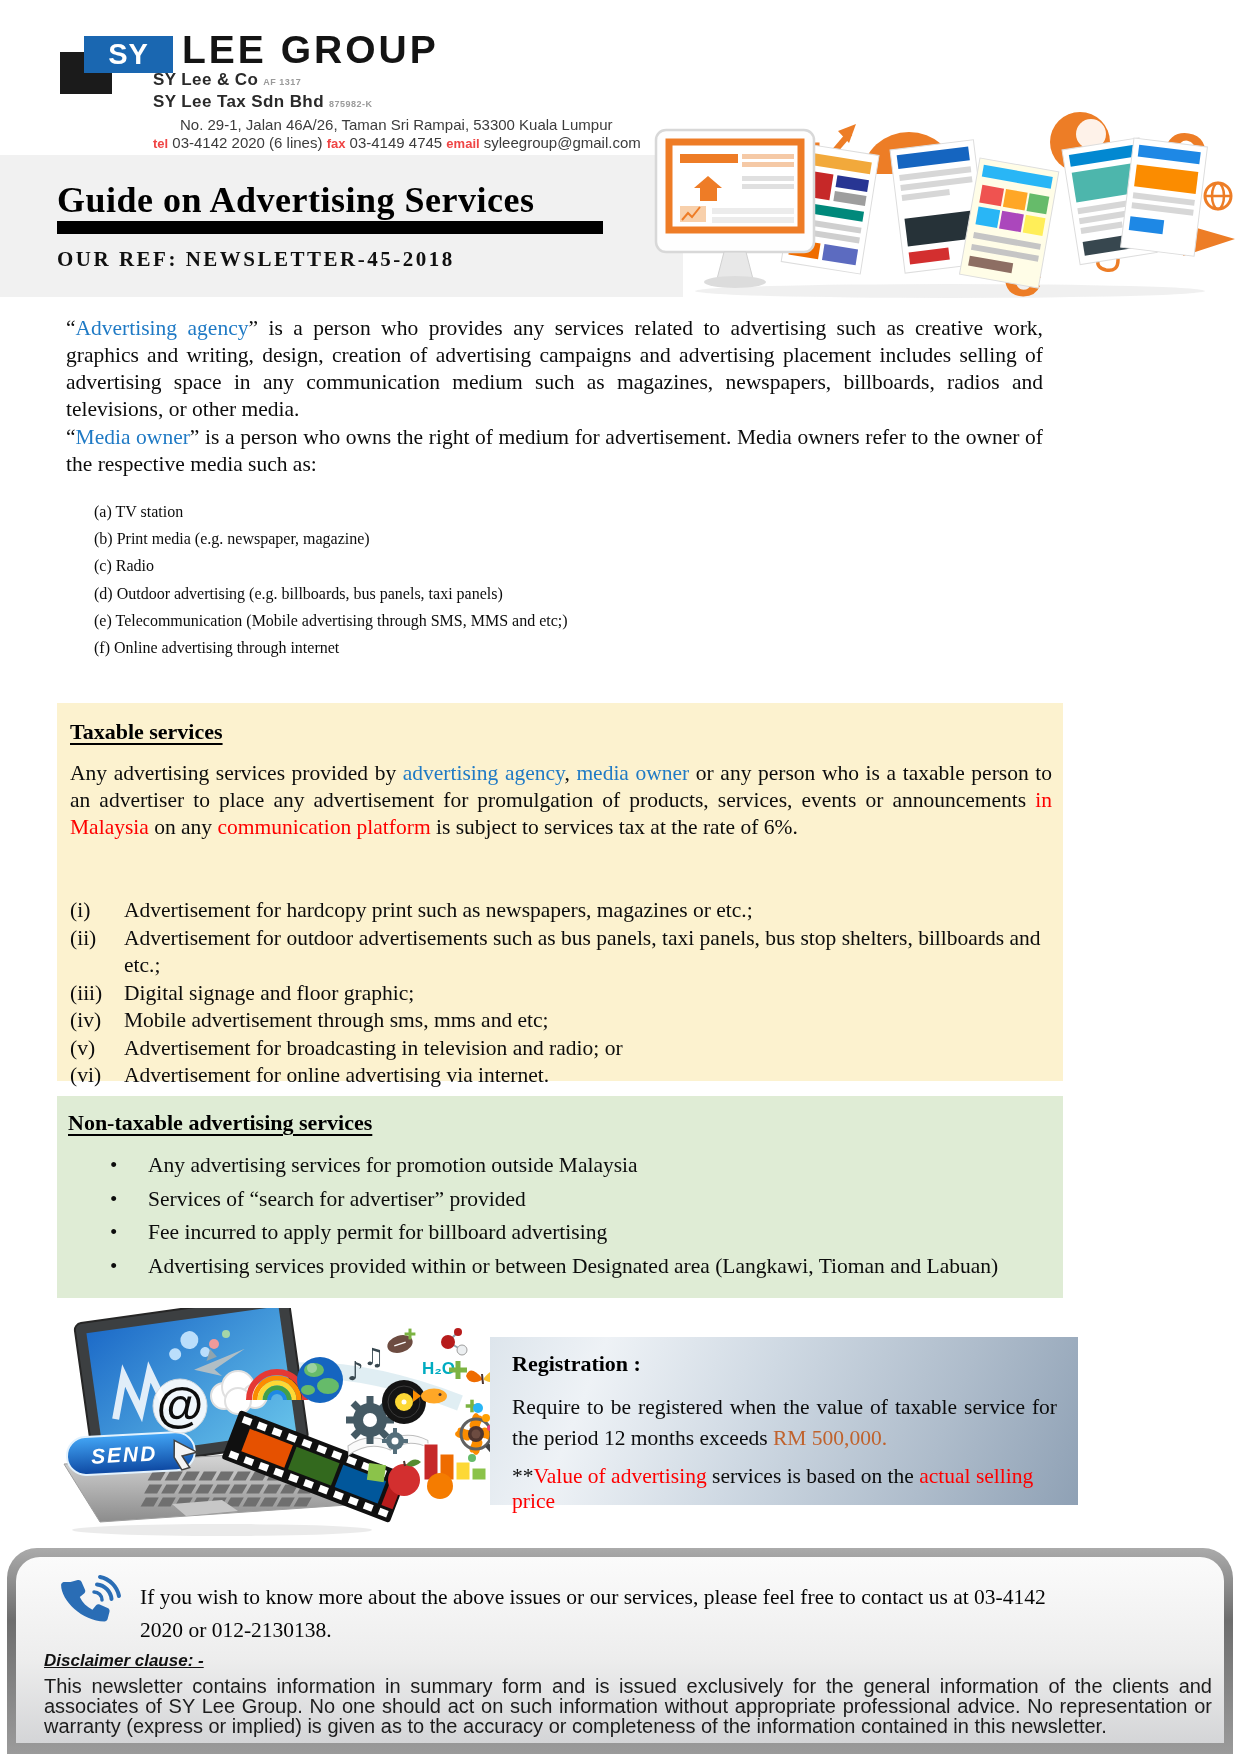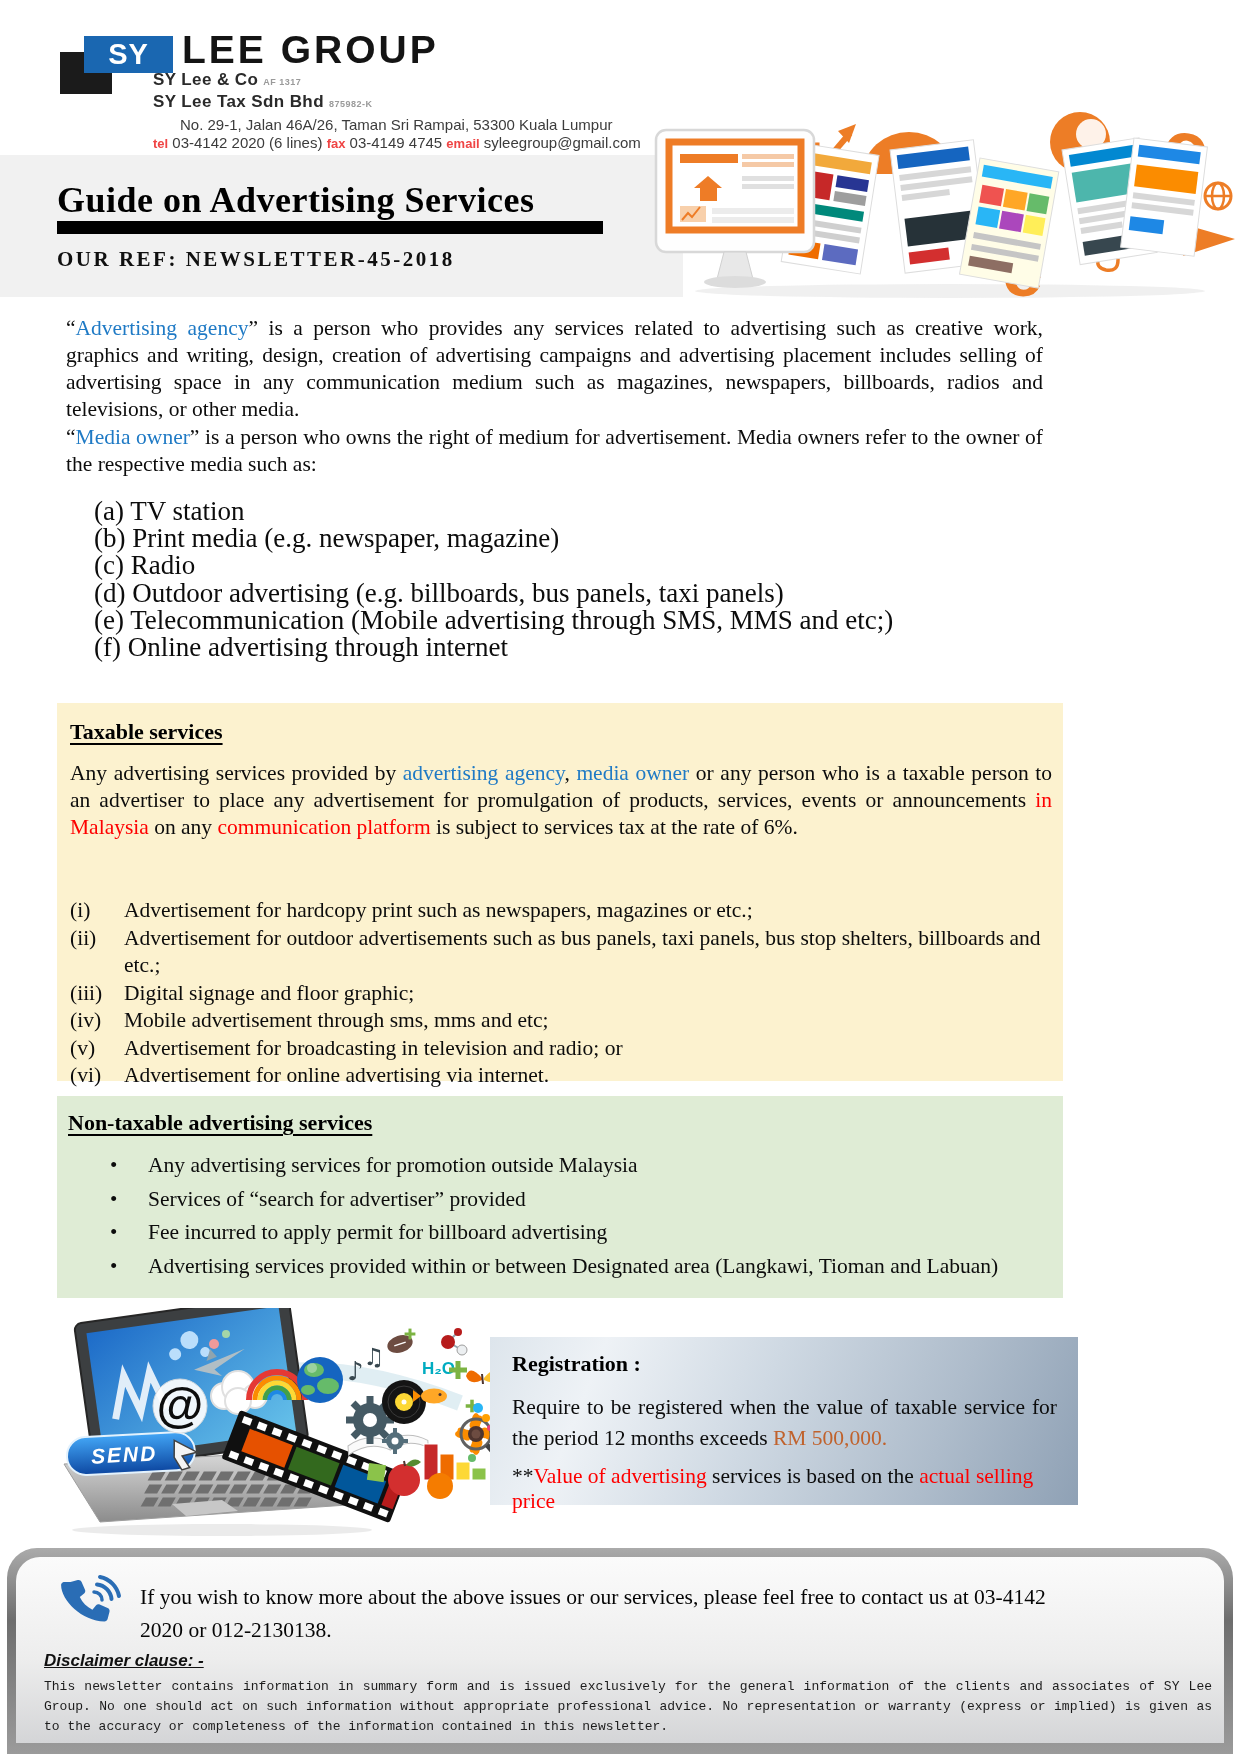--- a/index.html
+++ b/index.html
@@ -33,21 +33,21 @@
   .hero{position:absolute;left:650px;top:88px;width:590px;height:212px;}
 
   
   .body-p{position:absolute;left:66px;width:977px;margin:0;font-size:21.5px;line-height:27px;
           text-align:justify;}
   .p1{top:315px;}
   .p2{top:424px;}
   .blue{color:#1F7AC5;}
   .red{color:#FE0000;}
   .amount{color:#C0622C;}
-  .media-list{position:absolute;left:94px;top:498px;font-size:27px;line-height:27.2px;}
+  .media-list{position:absolute;left:94px;top:498px;font-size:16px;line-height:27.2px;}
 
   
   .box{position:absolute;left:57px;width:1006px;}
   .taxable{top:703px;height:378px;background:#fcf2cf;}
   .nontaxable{top:1096px;height:202px;background:#dfecd5;}
   .box-head{margin:0;font-size:22px;font-weight:bold;color:#000;text-decoration:underline;
             text-underline-offset:4px;}
   .taxable .box-head{position:absolute;left:13px;top:16px;}
   .tax-p{position:absolute;left:13px;top:57px;width:982px;margin:0;font-size:21.5px;
          line-height:27px;text-align:justify;}
@@ -78,21 +78,21 @@
     background:linear-gradient(180deg,#ababab 0%,#6d6d6d 35%,#9b9b9b 100%);}
   .footer-inner{position:absolute;left:9px;top:9px;right:9px;bottom:11px;
     border-radius:24px 24px 0 0;
     background:linear-gradient(180deg,#fbfbfb 0%,#ededed 55%,#d4d5d7 100%);}
   .phone-wrap{position:absolute;left:40px;top:16px;width:66px;height:66px;}
   .contact{position:absolute;left:112px;top:12px;width:940px;margin:12px;font-size:21.5px;
            line-height:32.5px;color:#050505;}
   .disc-head{position:absolute;left:28px;top:94px;font-family:"Liberation Sans",sans-serif;
              font-style:italic;font-weight:bold;font-size:17px;text-decoration:underline;color:#111;}
   .disclaimer{position:absolute;left:28px;top:120px;width:1168px;margin:0;
-              font-family:Liberation Mono, monospace;font-size:13px;line-height:19.8px;
+              font-family:Liberation Sans, sans-serif;font-size:20px;line-height:19.8px;
               text-align:justify;color:#1c1c1c;}
 </style>
 </head>
 <body>
 
 <div class="page">
 
   <div>
     <div class="logo-black"></div>
     <div class="logo-blue">

